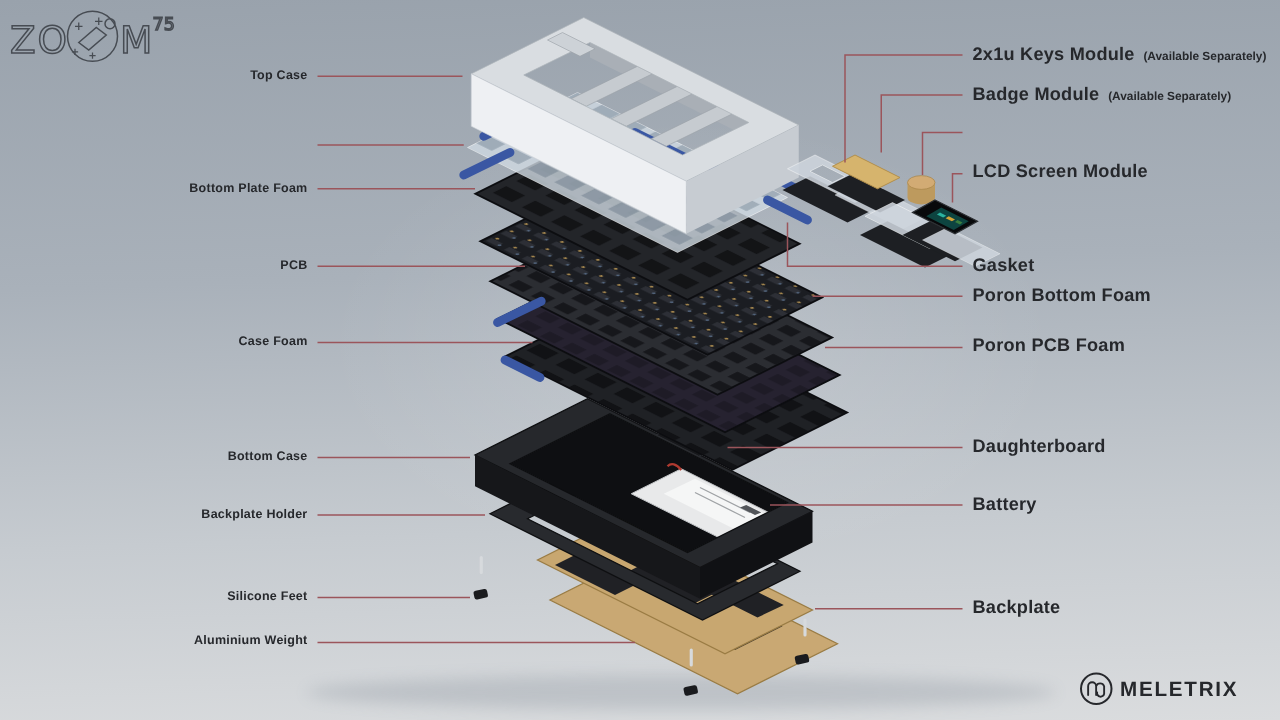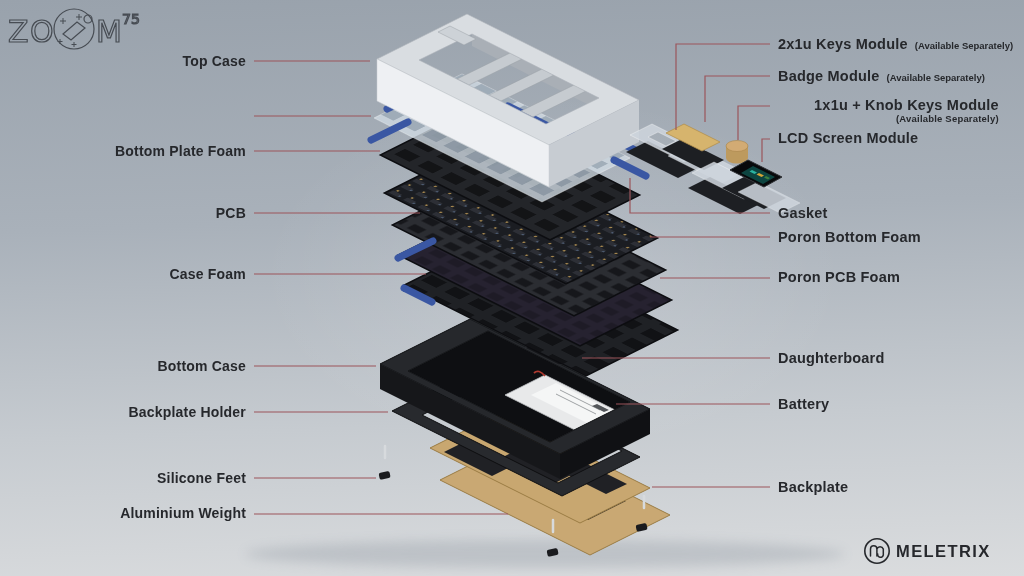--- a/index.html
+++ b/index.html
@@ -1,21 +1,21 @@
 <!DOCTYPE html>
 <html><head>
 <meta charset="utf-8">
 <style>
   html,body{margin:0;padding:0;background:#888;}
   #stage{position:relative;width:1024px;height:576px;overflow:hidden;
     background:linear-gradient(178deg,#99a2ac 0%,#a9b1ba 38%,#c6cbd0 72%,#dadcde 100%);
     font-family:"Liberation Sans",sans-serif;}
   #glow{position:absolute;inset:0;background:radial-gradient(ellipse 420px 260px at 54% 48%,rgba(255,255,255,.14),rgba(255,255,255,0) 70%);}
   svg{position:absolute;left:0;top:0;}
-  .lL{position:absolute;transform:translateY(-50%);font-size:14px;font-weight:600;
+  .lL{position:absolute;transform:translateY(-50%);font-size:10px;font-weight:600;
       color:#26282c;letter-spacing:.2px;white-space:nowrap;line-height:1.15;}
   .lR{position:absolute;transform:translateY(-50%);font-size:14.5px;font-weight:600;
       color:#26282c;letter-spacing:.2px;white-space:nowrap;line-height:1.15;text-align:right;}
   .note{font-size:9.5px;font-weight:700;margin-left:7px;letter-spacing:0;}
   .noteB{display:block;font-size:9.5px;font-weight:700;margin-left:118px;margin-top:0;}
   .note:empty,.noteB:empty{display:none;}
   .ldr{stroke:#9b555b;stroke-width:1.2;fill:none;}
   .blue{stroke:#3a57a3;stroke-width:7;stroke-linecap:round;}
   .lift{stroke:#0c0d10;stroke-width:3;paint-order:stroke;}
 </style>
@@ -236,23 +236,20 @@
 <div class="lL" style="top:412px;right:778px">Backplate Holder</div>
 <div class="lL" style="top:478px;right:778px">Silicone Feet</div>
 <div class="lL" style="top:513px;right:778px">Aluminium Weight</div>
 
 <div class="lR" style="top:44px;left:778px">
   <span>2x1u Keys Module</span><span class="note">(Available Separately)</span>
 </div>
 <div class="lR" style="top:76px;left:778px">
   <span>Badge Module</span><span class="note">(Available Separately)</span>
 </div>
-<div class="lR" style="top:111px;left:778px">
-  <span>1x1u + Knob Keys Module</span><span class="noteB">(Available Separately)</span>
-</div>
 <div class="lR" style="top:138px;left:778px">
   <span>LCD Screen Module</span>
 </div>
 <div class="lR" style="top:213px;left:778px">
   <span>Gasket</span>
 </div>
 <div class="lR" style="top:237px;left:778px">
   <span>Poron Bottom Foam</span>
 </div>
 <div class="lR" style="top:277px;left:778px">

